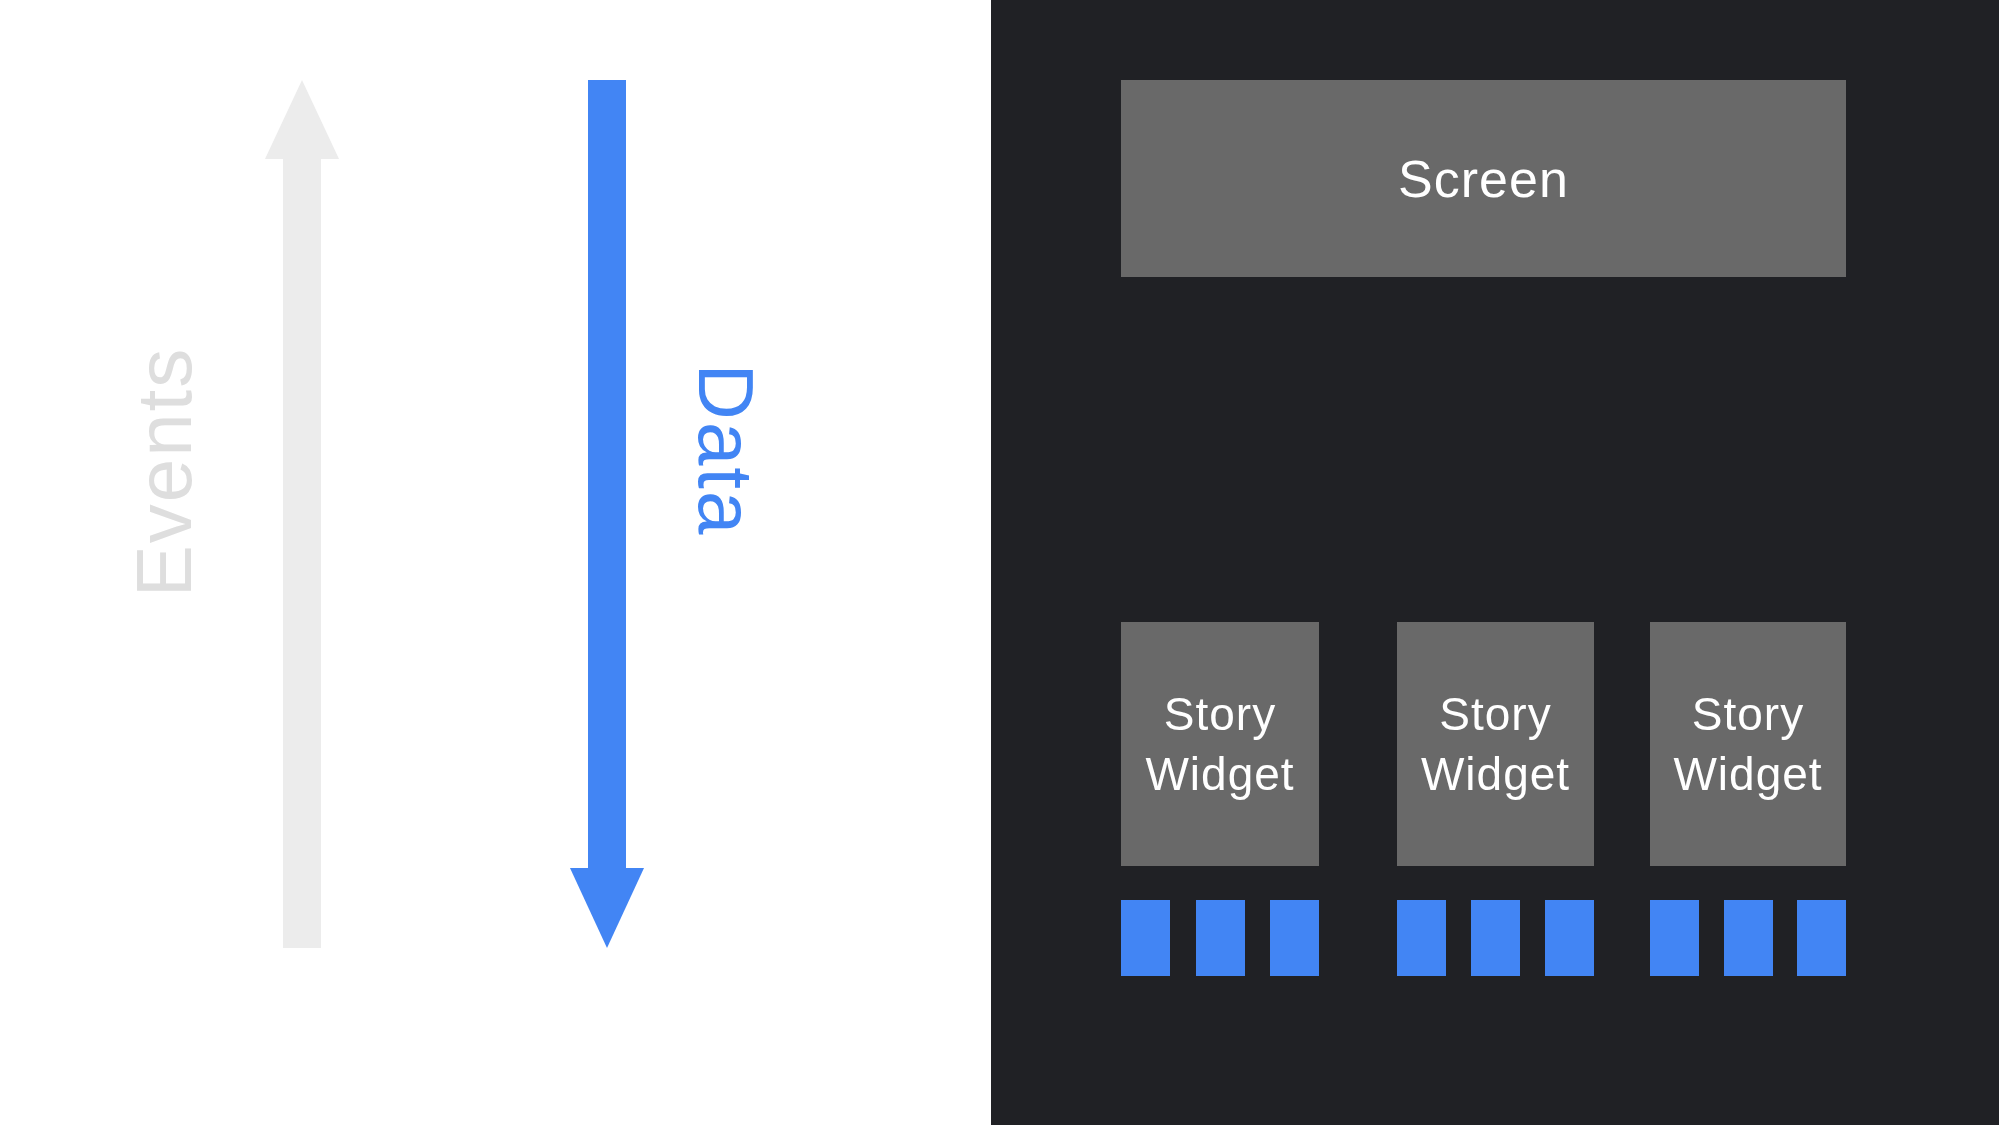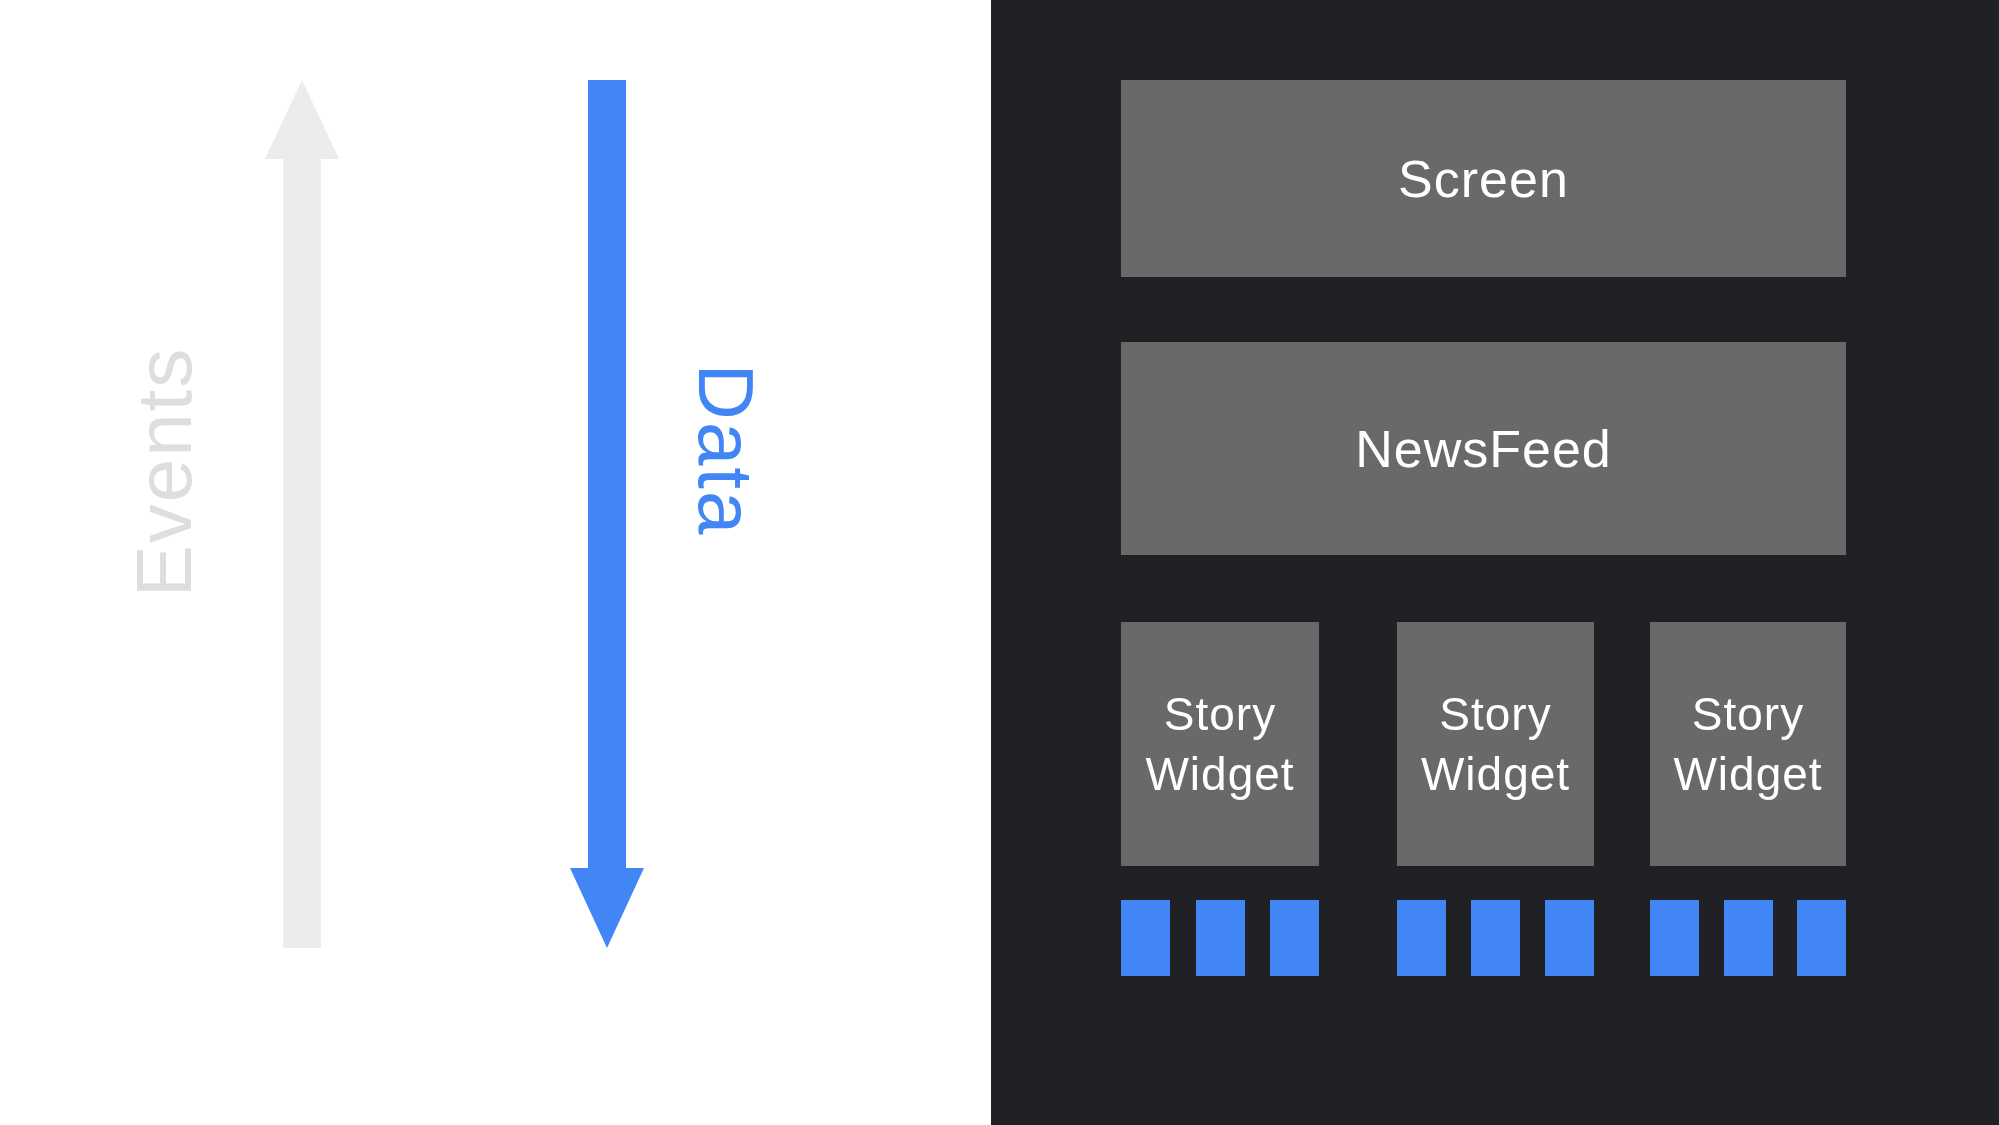--- a/index.html
+++ b/index.html
@@ -156,23 +156,20 @@
   </div>
 
   <div class="flow-label data">Data</div>
 
   <div class="dark-panel">
 
     <div class="node screen">
       <span>Screen</span>
     </div>
 
-    <div class="node newsfeed">
-      <span>NewsFeed</span>
-    </div>
 
     <div class="story-col c1">
       <div class="node story">
         <span>Story Widget</span>
       </div>
       <div class="blocks">
         <div class="block"></div>
         <div class="block"></div>
         <div class="block"></div>
       </div>

